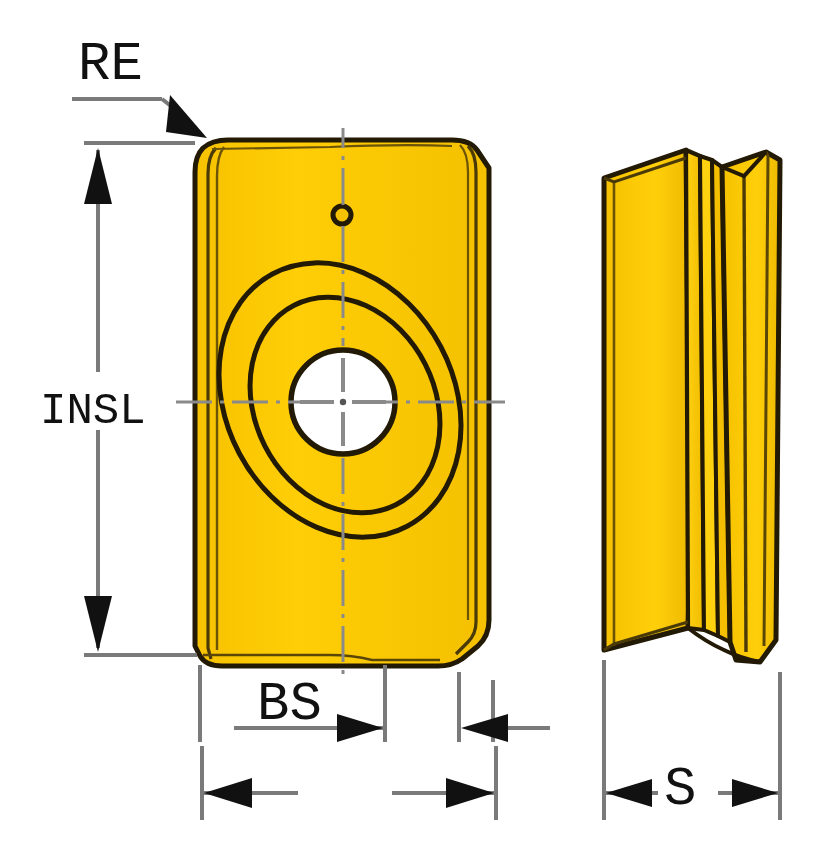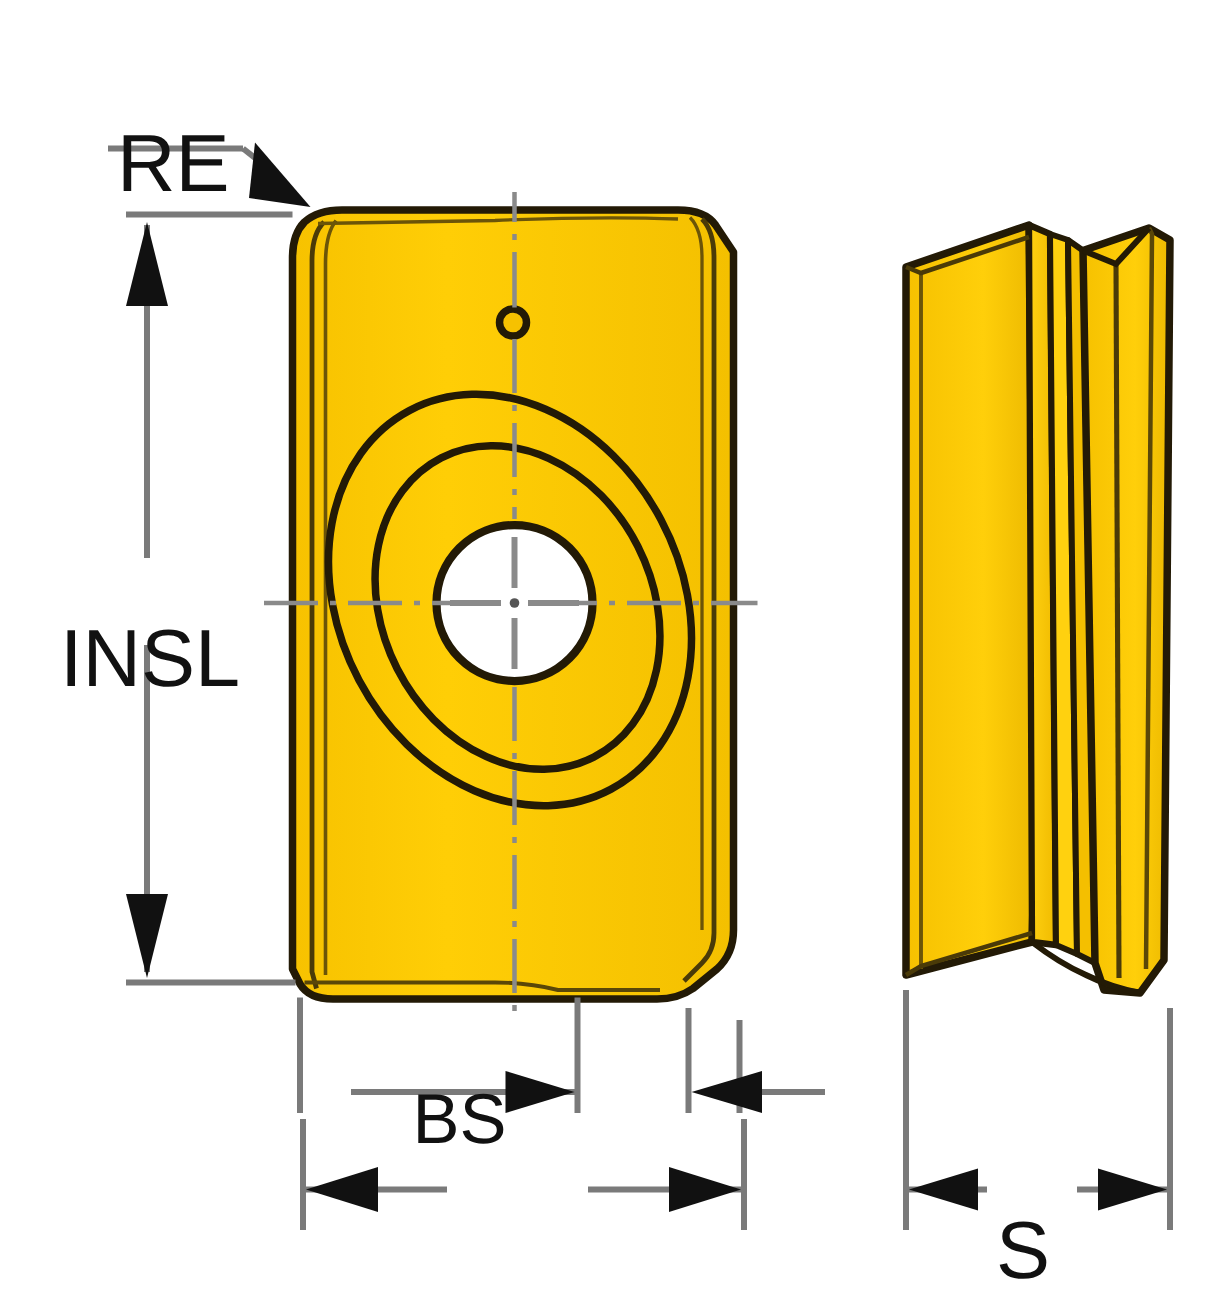--- a/index.html
+++ b/index.html
@@ -22,43 +22,42 @@
   }
   #drawing {
     position: absolute;
     left: 0;
     top: 0;
     width: 819px;
     height: 859px;
   }
   .dim-label {
     position: absolute;
-    font-family: Liberation Sans, sans-serif;
+    font-family: Liberation Mono, monospace;
     color: #111111;
     white-space: nowrap;
     line-height: 1;
     user-select: none;
-    margin-top: 44px;
   }
   #label-re {
     left: 78px;
     top: 38px;
     font-size: 54px;
     letter-spacing: 0px;
   }
   #label-insl {
     left: 40px;
-    top: 368px;
-    font-size: 54px;
+    top: 389px;
+    font-size: 44px;
     letter-spacing: 0px;
   }
   #label-bs {
-    left: 275px;
+    left: 257px;
     top: 678px;
-    font-size: 47px;
+    font-size: 54px;
   }
   #label-w1 {
     left: 300px;
     top: 763px;
     font-size: 54px;
   }
   #label-w1 .sub {
     font-size: 36px;
   }
   #label-s {

